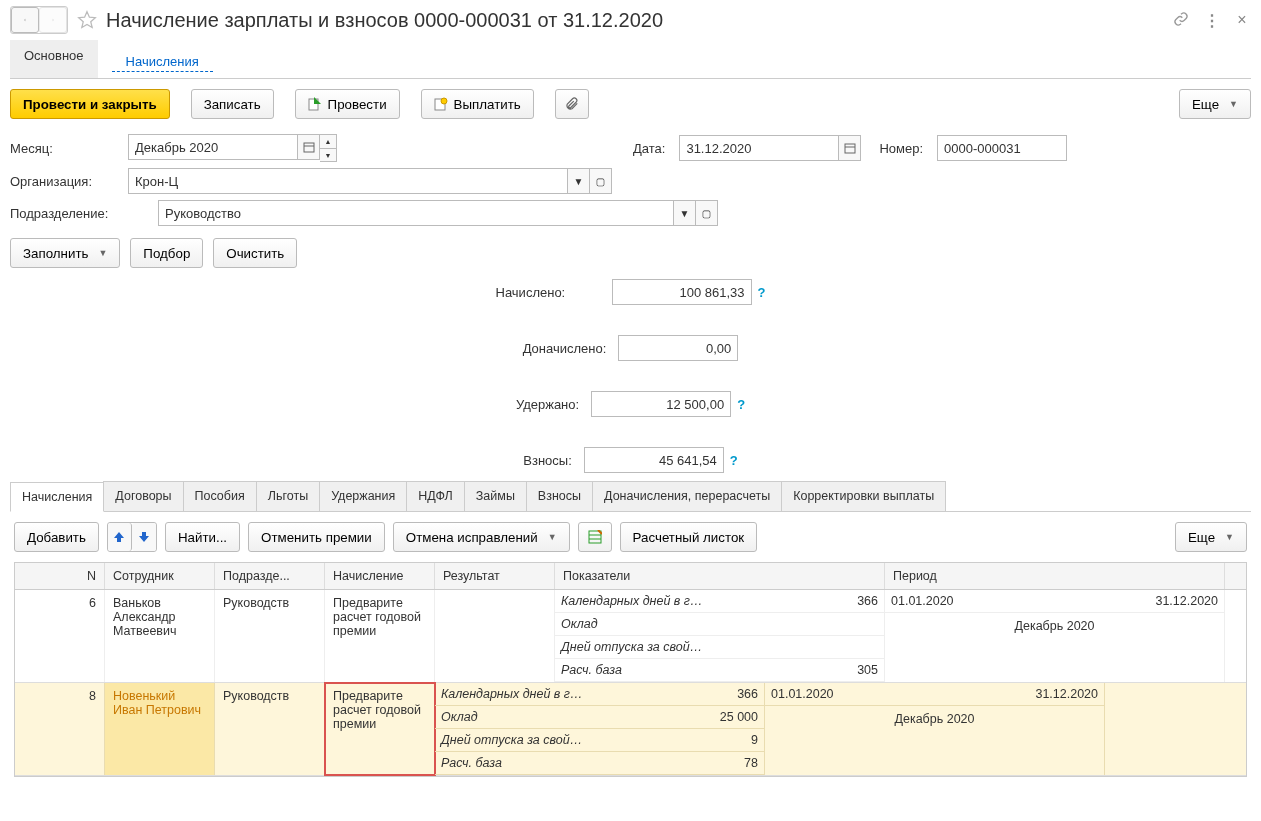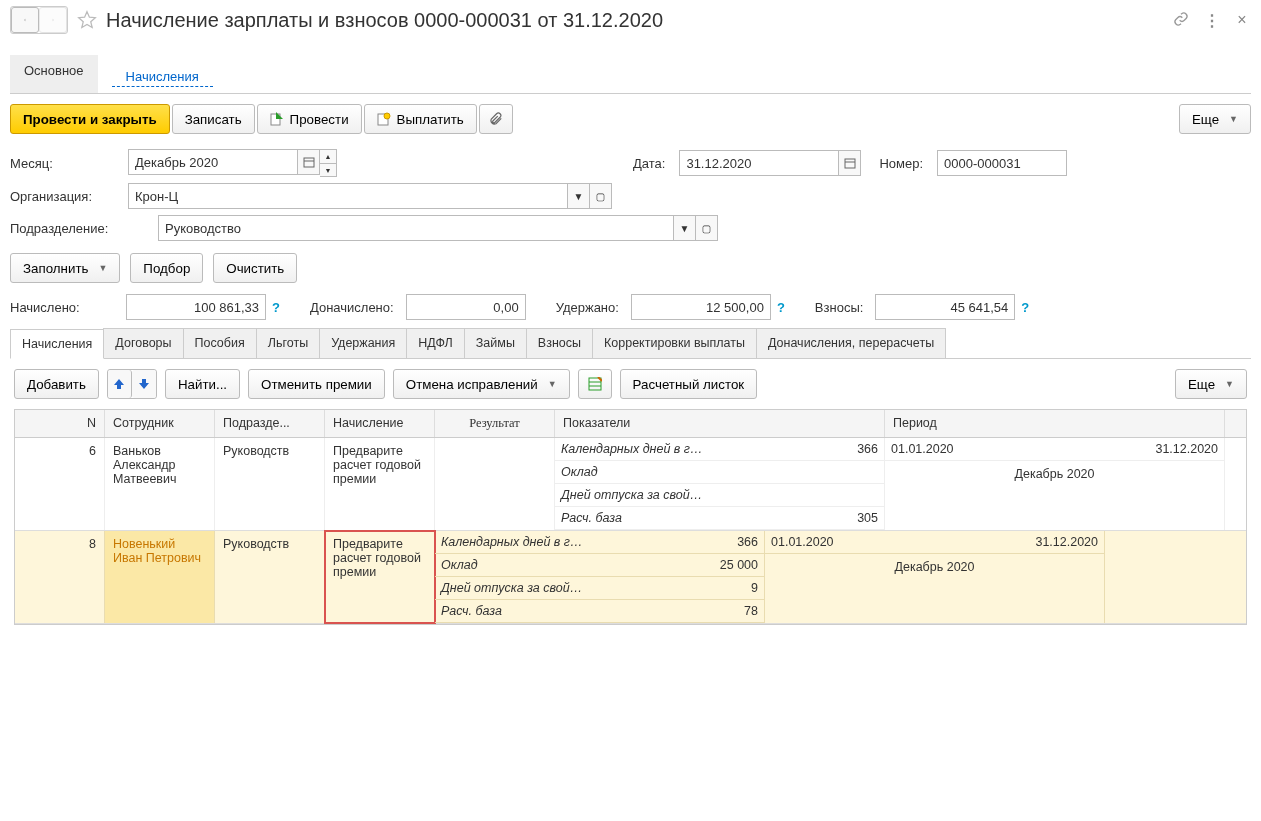--- a/index.html
+++ b/index.html
@@ -8,43 +8,43 @@
 
 .titlebar { display: flex; align-items: center; gap: 8px; padding: 6px 10px; }
 .nav-arrows { display: flex; border: 1px solid #ccc; border-radius: 3px; }
 .nav-arrows .btn { width: 28px; height: 26px; display: flex; align-items: center; justify-content: center; cursor: pointer; background: #f8f8f8; }
 .nav-arrows .btn + .btn { border-left: 1px solid #ccc; }
 .star { width: 22px; height: 22px; display:flex; align-items:center; justify-content:center; color:#bbb; }
 .title { font-size: 20px; color: #333; flex: 1; }
 .title-actions { display: flex; gap: 12px; color: #888; }
 .title-actions span { cursor: pointer; width: 18px; text-align:center; }
 
-.tabbar { display: flex; border-bottom: 1px solid #ccc; margin: 15px 10px 10px; }
+.tabbar { display: flex; border-bottom: 1px solid #ccc; margin: 0 10px 10px; }
 .tabbar .tab { padding: 8px 14px; cursor: pointer; color: #0066cc; }
 .tabbar .tab.active { background: #eee; color: #333; border-bottom: 2px solid transparent; }
 .tabbar .tab:not(.active) { border-bottom: 1px dashed #0066cc; padding-bottom: 2px; margin: 6px 14px; }
 
-.toolbar { display: flex; gap: 2px; padding: 0 10px 12px; align-items: center; justify-content: flex-end; }
+.toolbar { display: flex; gap: 21px; padding: 0 10px 12px; align-items: center; justify-content: flex-end; }
 .btn { height: 30px; padding: 0 12px; background: linear-gradient(#fff,#f0f0f0); border: 1px solid #bbb; border-radius: 3px; cursor: pointer; display: inline-flex; align-items: center; gap: 6px; }
 .btn.primary { background: linear-gradient(#ffe04a,#ffcc00); border-color: #cc9900; font-weight: bold; }
 .btn.icon-only { width: 34px; justify-content: center; padding: 0; }
 .btn .dd { font-size: 9px; color: #666; margin-left: 4px; }
 .spacer { flex: 1; }
 
 .form-row { display: flex; align-items: center; gap: 8px; padding: 3px 10px; }
 .lbl { width: 110px; color: #333; }
 .lbl-sm { color: #333; margin-right: 6px; }
 .field { height: 26px; border: 1px solid #bbb; padding: 0 6px; display: flex; align-items: center; background: #fff; }
 .field-group { display: flex; }
 .field-group .addon { height: 26px; width: 22px; border: 1px solid #bbb; border-left: none; display: flex; align-items: center; justify-content: center; font-size: 10px; background: #f8f8f8; cursor: pointer; }
 .spinner { display:flex; flex-direction:column; border:1px solid #bbb; border-left:none; }
 .spinner div { height:13px; width:16px; font-size:7px; display:flex; align-items:center; justify-content:center; background:#f8f8f8; cursor:pointer; }
 .spinner div + div { border-top:1px solid #bbb; }
 
-.row2 { display:flex; gap:30px; padding:0 10px; align-items:center; margin-bottom:2px; }
+.row2 { display:flex; gap:30px; padding:0 10px; align-items:center; margin-bottom:2px;flex-direction:column; }
 .block { display:flex; align-items:center; gap:6px; }
 .num-field { height:26px; border:1px solid #bbb; text-align:right; padding:0 6px; display:flex; align-items:center; justify-content:flex-end; }
 .help { color:#0099cc; font-weight:bold; cursor:pointer; }
 
 .section-tabs { display:flex; margin: 8px 10px 0; border-bottom:1px solid #ccc; }
 .section-tabs .stab { padding:7px 11px; border:1px solid #ccc; border-bottom:none; background:#f0f0f0; cursor:pointer; font-size:12.5px; margin-right:-1px; }
 .section-tabs .stab.active { background:#fff; border-bottom:1px solid #fff; position:relative; top:1px; }
 
 .grid-toolbar { display:flex; gap:8px; padding:10px 14px; align-items:center; }
 .arrow-btn { width:24px; height:28px; display:flex; align-items:center; justify-content:center; border:1px solid #bbb; border-radius:3px; background:#f8f8f8; cursor:pointer; }
@@ -53,21 +53,21 @@
 
 .grid { margin: 0 14px; border:1px solid #ccc; }
 .grid-header { display:flex; background:#f5f5f5; border-bottom:1px solid #ccc; }
 .gh { padding:6px 8px; border-right:1px solid #ddd; font-size:12.5px; }
 .grid-row { display:flex; border-bottom:1px solid #ddd; }
 .gc { padding:6px 8px; border-right:1px solid #eee; font-size:12.5px; }
 .col-n { width:90px; text-align:right; }
 .col-emp { width:110px; }
 .col-dept { width:110px; }
 .col-acc { width:110px; }
-.col-res { width:120px; text-align:center;font-family:Liberation Serif, serif; }
+.col-res { width:120px; text-align:left; }
 .col-ind { width:330px; }
 .col-per { width:340px; }
 
 .ind-row { display:flex; justify-content:space-between; border-bottom:1px solid #eee; padding:4px 6px; font-style:italic; }
 .ind-row .v { font-style:normal; text-align:right; }
 .per-top { display:flex; justify-content:space-between; padding:4px 6px; border-bottom:1px solid #eee; }
 .per-bot { text-align:center; padding:6px; }
 
 .row-hl { background:#fef6da; }
 .row-hl .col-emp { background:#fbe8a6; color:#c77700; }
@@ -235,22 +235,22 @@
 
 <div class="section-tabs" id="section-tabs">
       <div class="stab active">Начисления</div>
       <div class="stab">Договоры</div>
       <div class="stab">Пособия</div>
       <div class="stab">Льготы</div>
       <div class="stab">Удержания</div>
       <div class="stab">НДФЛ</div>
       <div class="stab">Займы</div>
       <div class="stab">Взносы</div>
+      <div class="stab">Доначисления, перерасчеты</div>
       <div class="stab">Корректировки выплаты</div>
-      <div class="stab">Доначисления, перерасчеты</div>
     </div>
 
 <div class="grid-toolbar">
   <button class="btn">Добавить</button>
   <div style="display:flex; border:1px solid #bbb; border-radius:3px;">
     <div class="arrow-btn up" style="border:none;border-right:1px solid #bbb;">
           <svg width="14" height="14" viewBox="0 0 14 14">
             <path d="M7 2 L12 8 L9 8 L9 12 L5 12 L5 8 L2 8 Z" fill="#2266cc"></path>
           </svg>
         </div>

